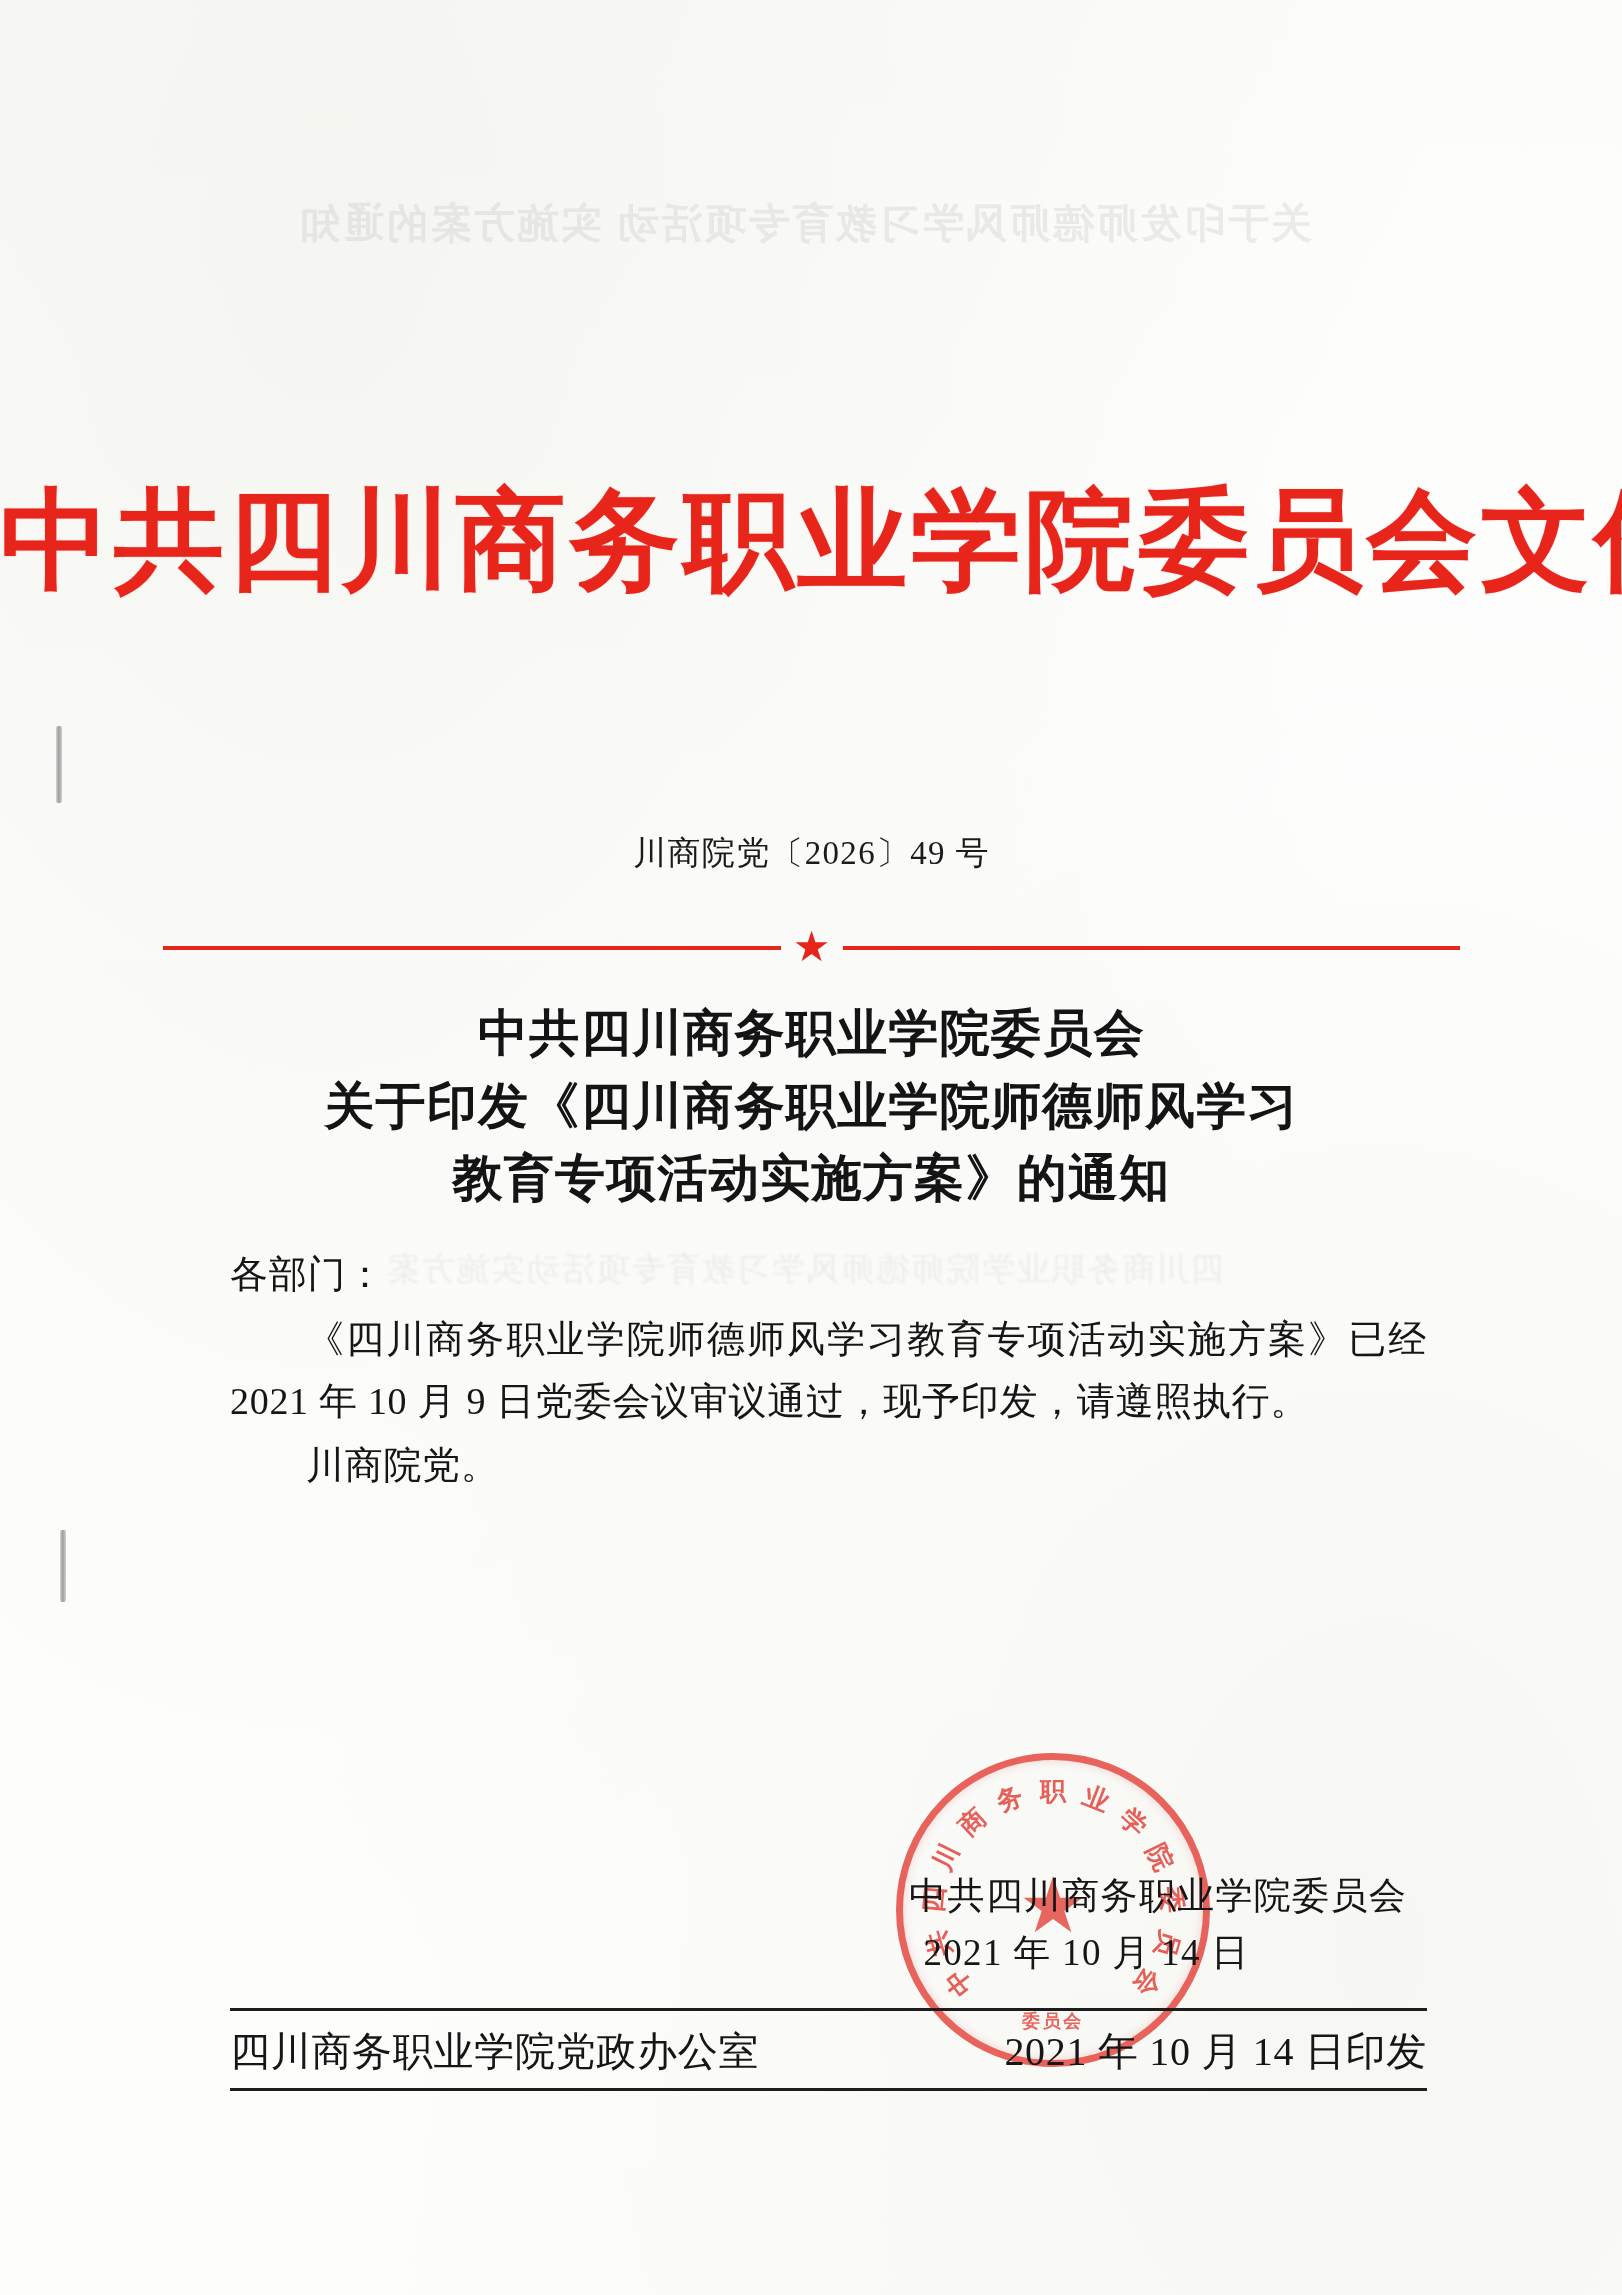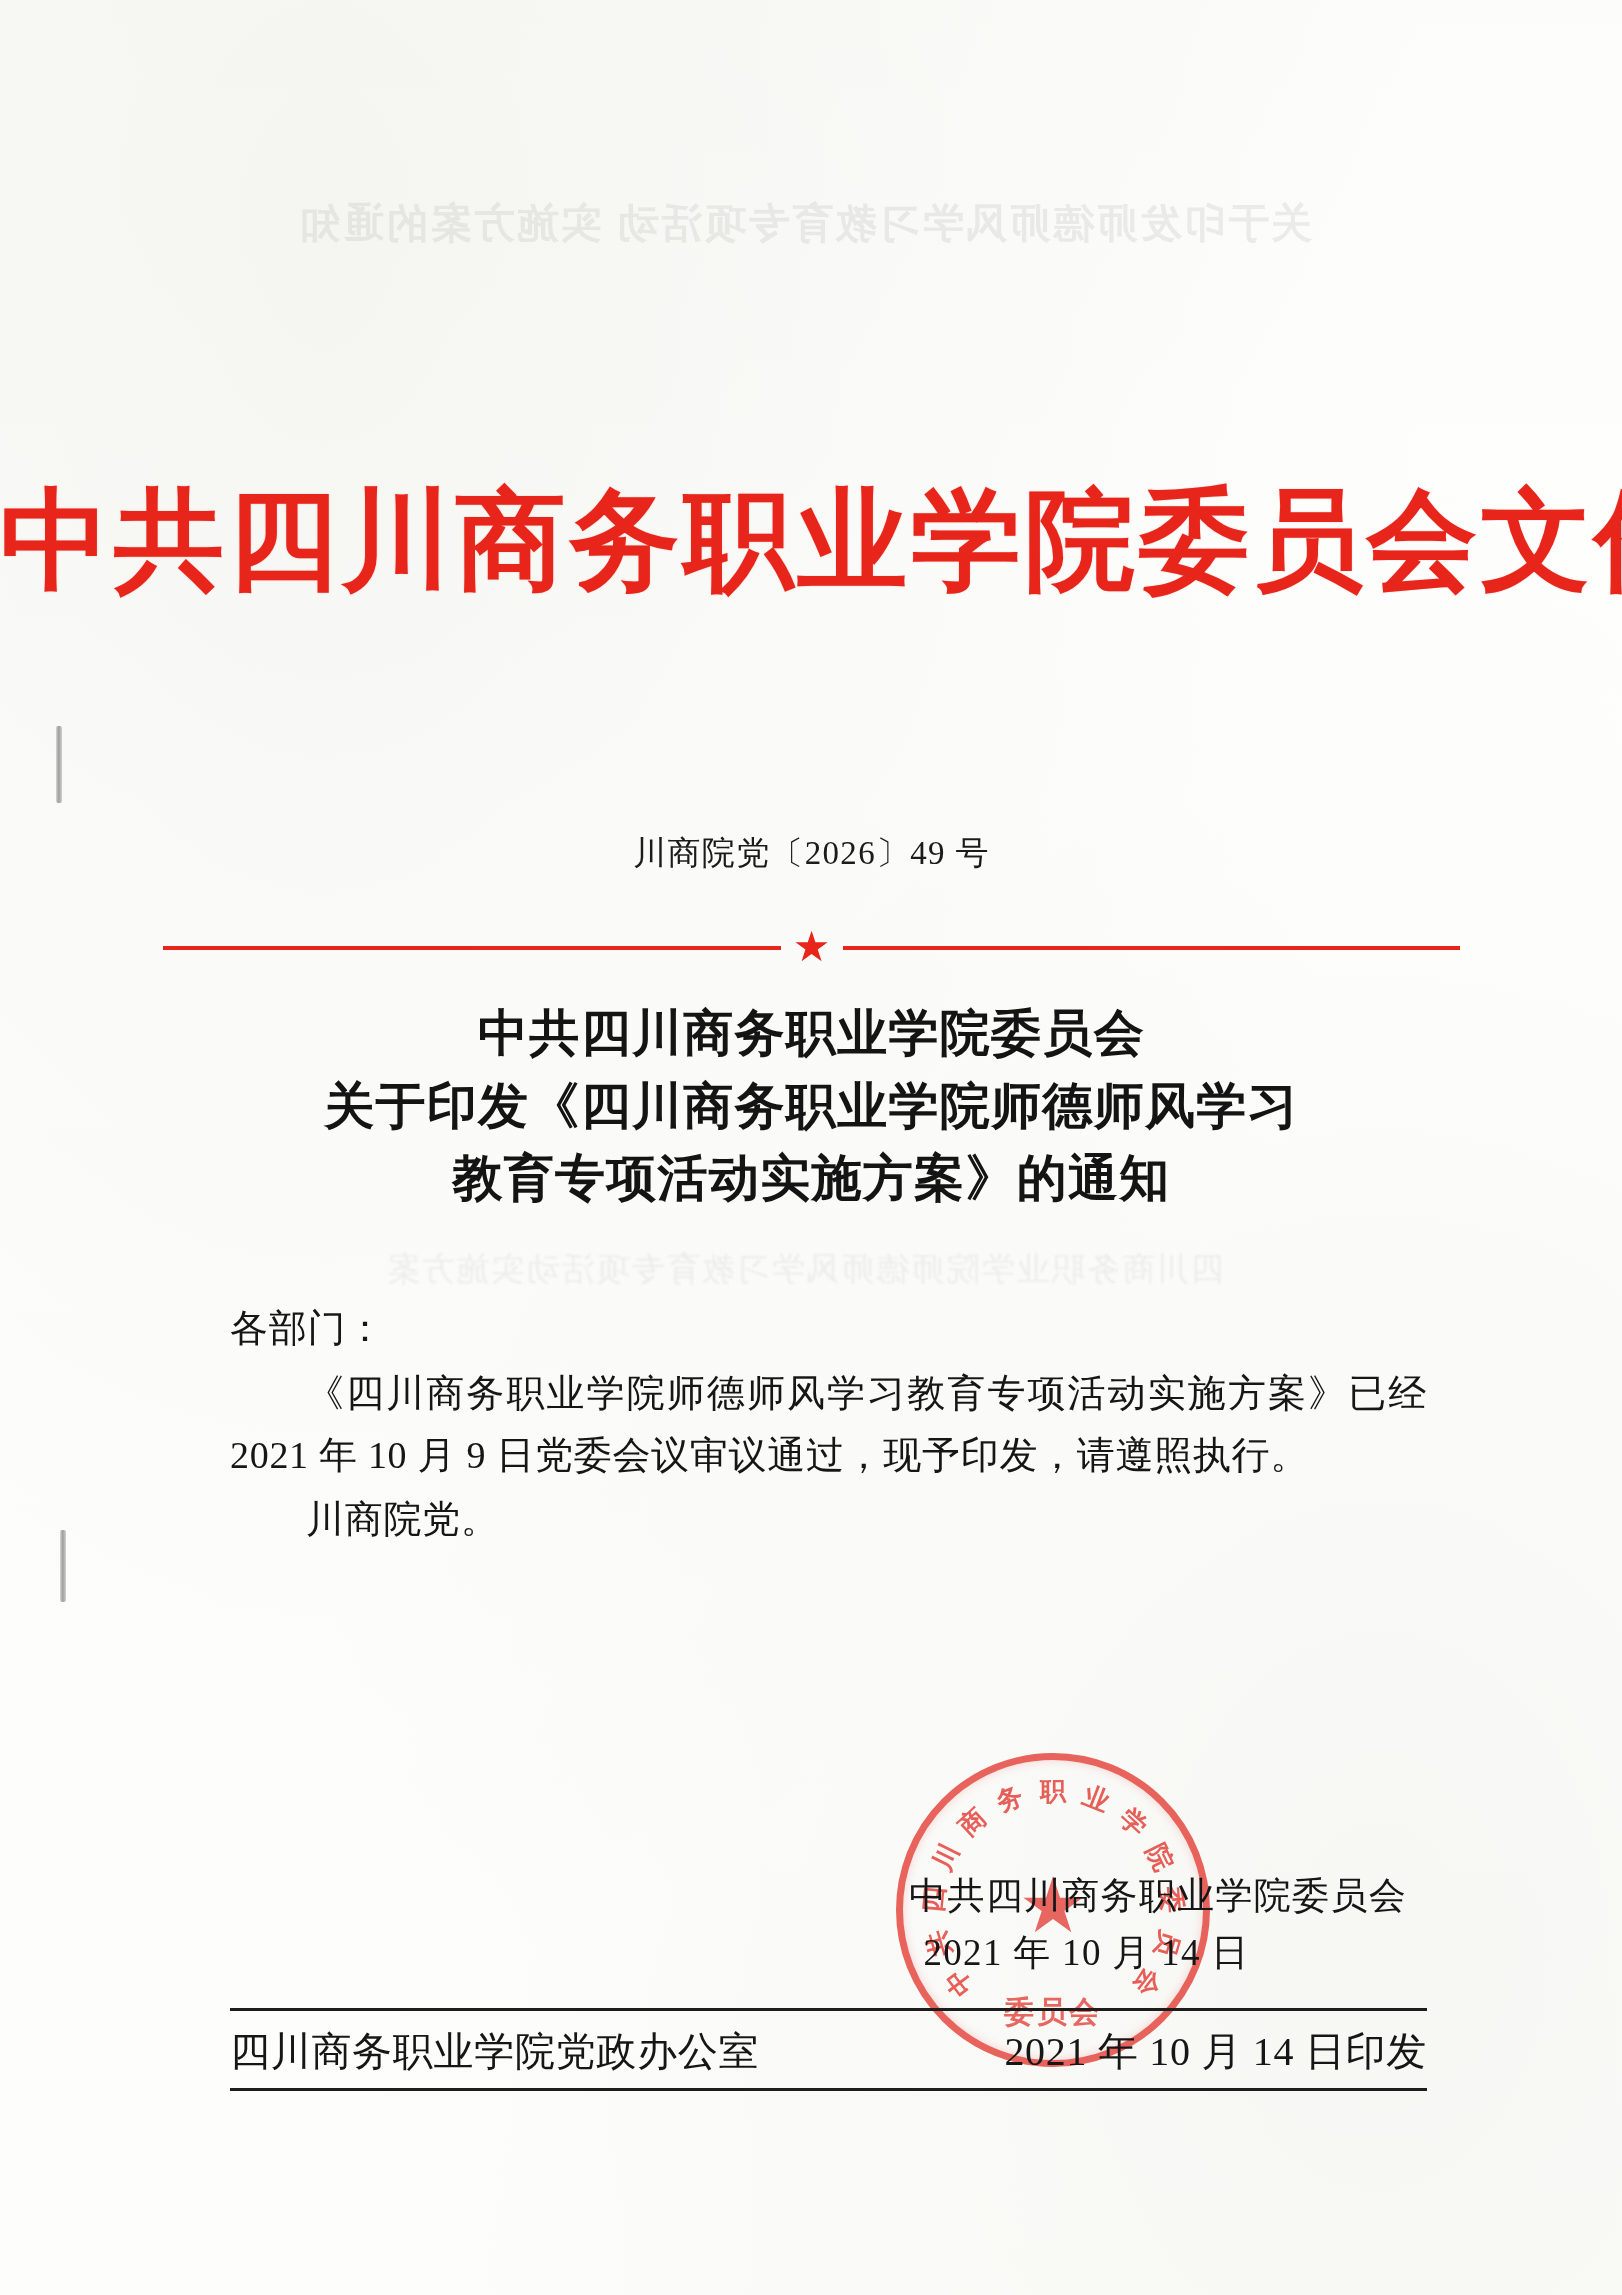--- a/index.html
+++ b/index.html
@@ -137,21 +137,21 @@
     line-height: 1.45;
     letter-spacing: 1.3px;
     color: #141414;
   }
 
   
   .body-block {
     position: absolute;
     left: 230px;
     right: 196px;
-    top: 1298px;
+    top: 1244px;
     font-size: 38px;
     line-height: 1.62;
     letter-spacing: 0.7px;
     color: #161616;
   }
   .salutation { margin: 0 0 3.9px 0; }
   .para {
     margin: 0;
     text-indent: 76px;
     text-align: justify;
@@ -222,21 +222,21 @@
     color: rgba(224, 40, 32, 0.74);
     transform-origin: 0 0;
     white-space: nowrap;
   }
   .seal .bottom-text {
     position: absolute;
     left: 0;
     right: 0;
     bottom: 34px;
     text-align: center;
-    font-size: 30px;
+    font-size: 18px;
     font-weight: bold;
     letter-spacing: 2.6px;
     color: rgba(224, 40, 32, 0.70);
   }
 
   
   .footer-rule {
     position: absolute;
     left: 230px;
     right: 196px;

